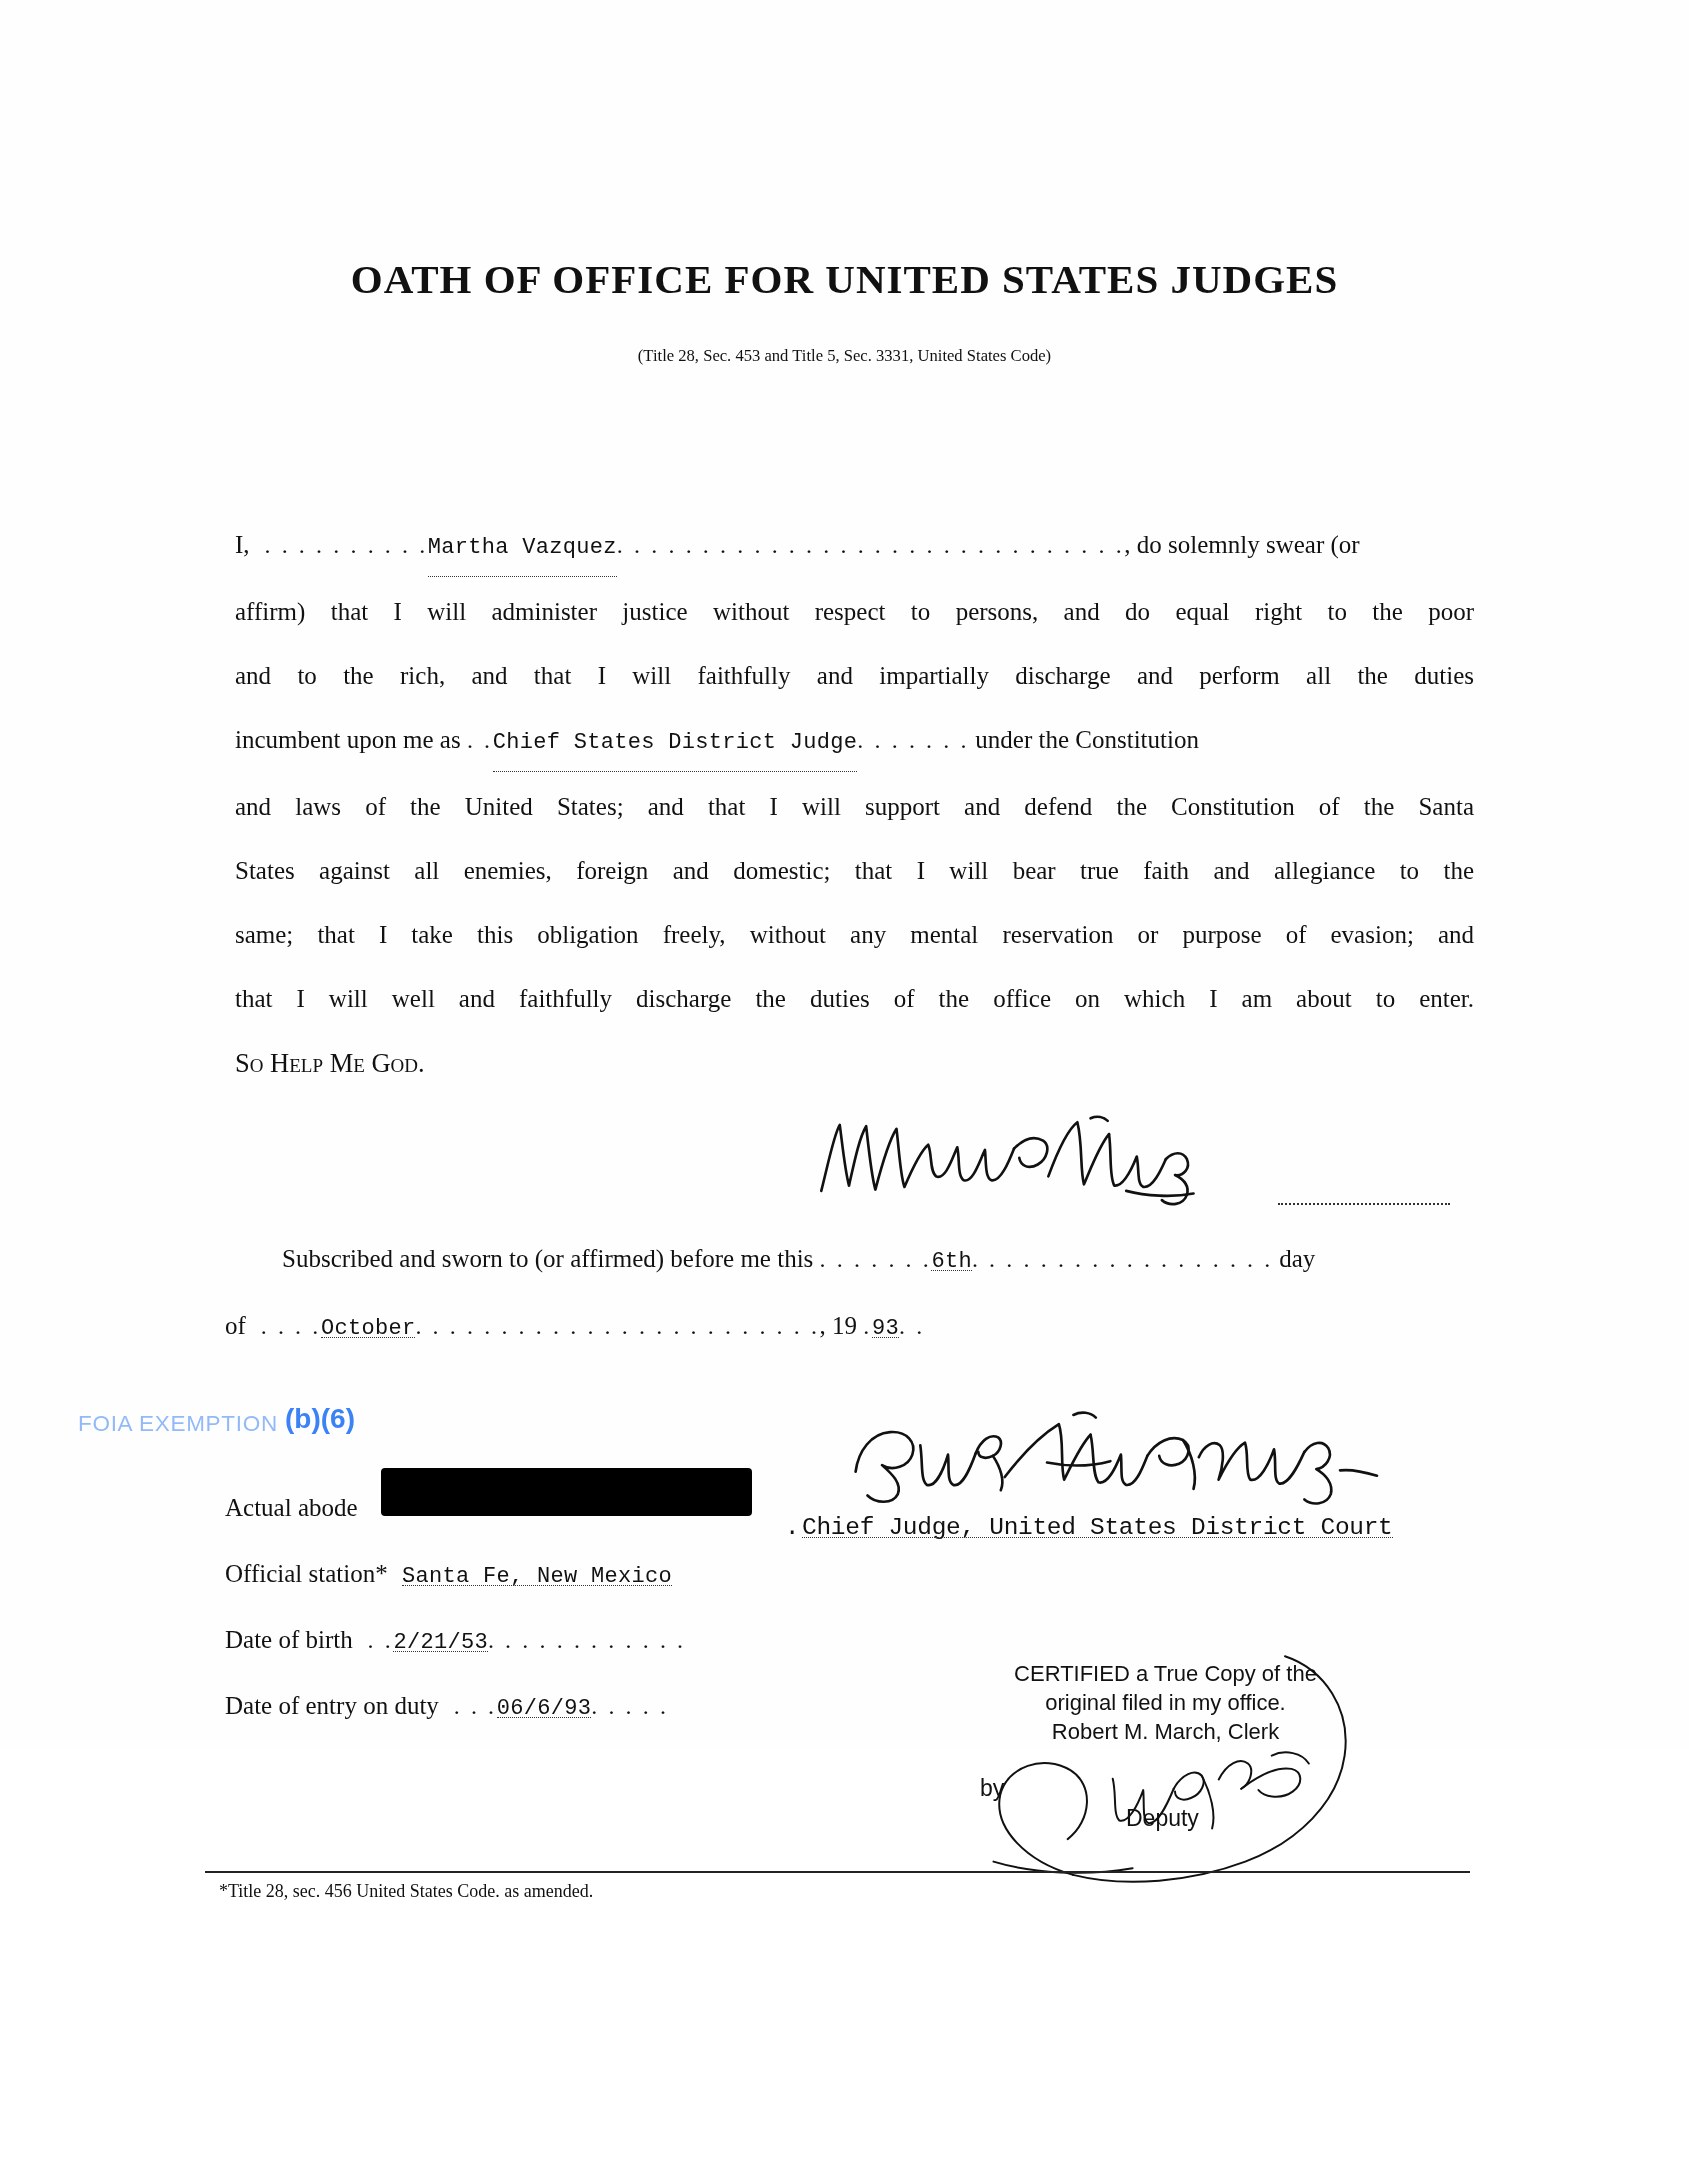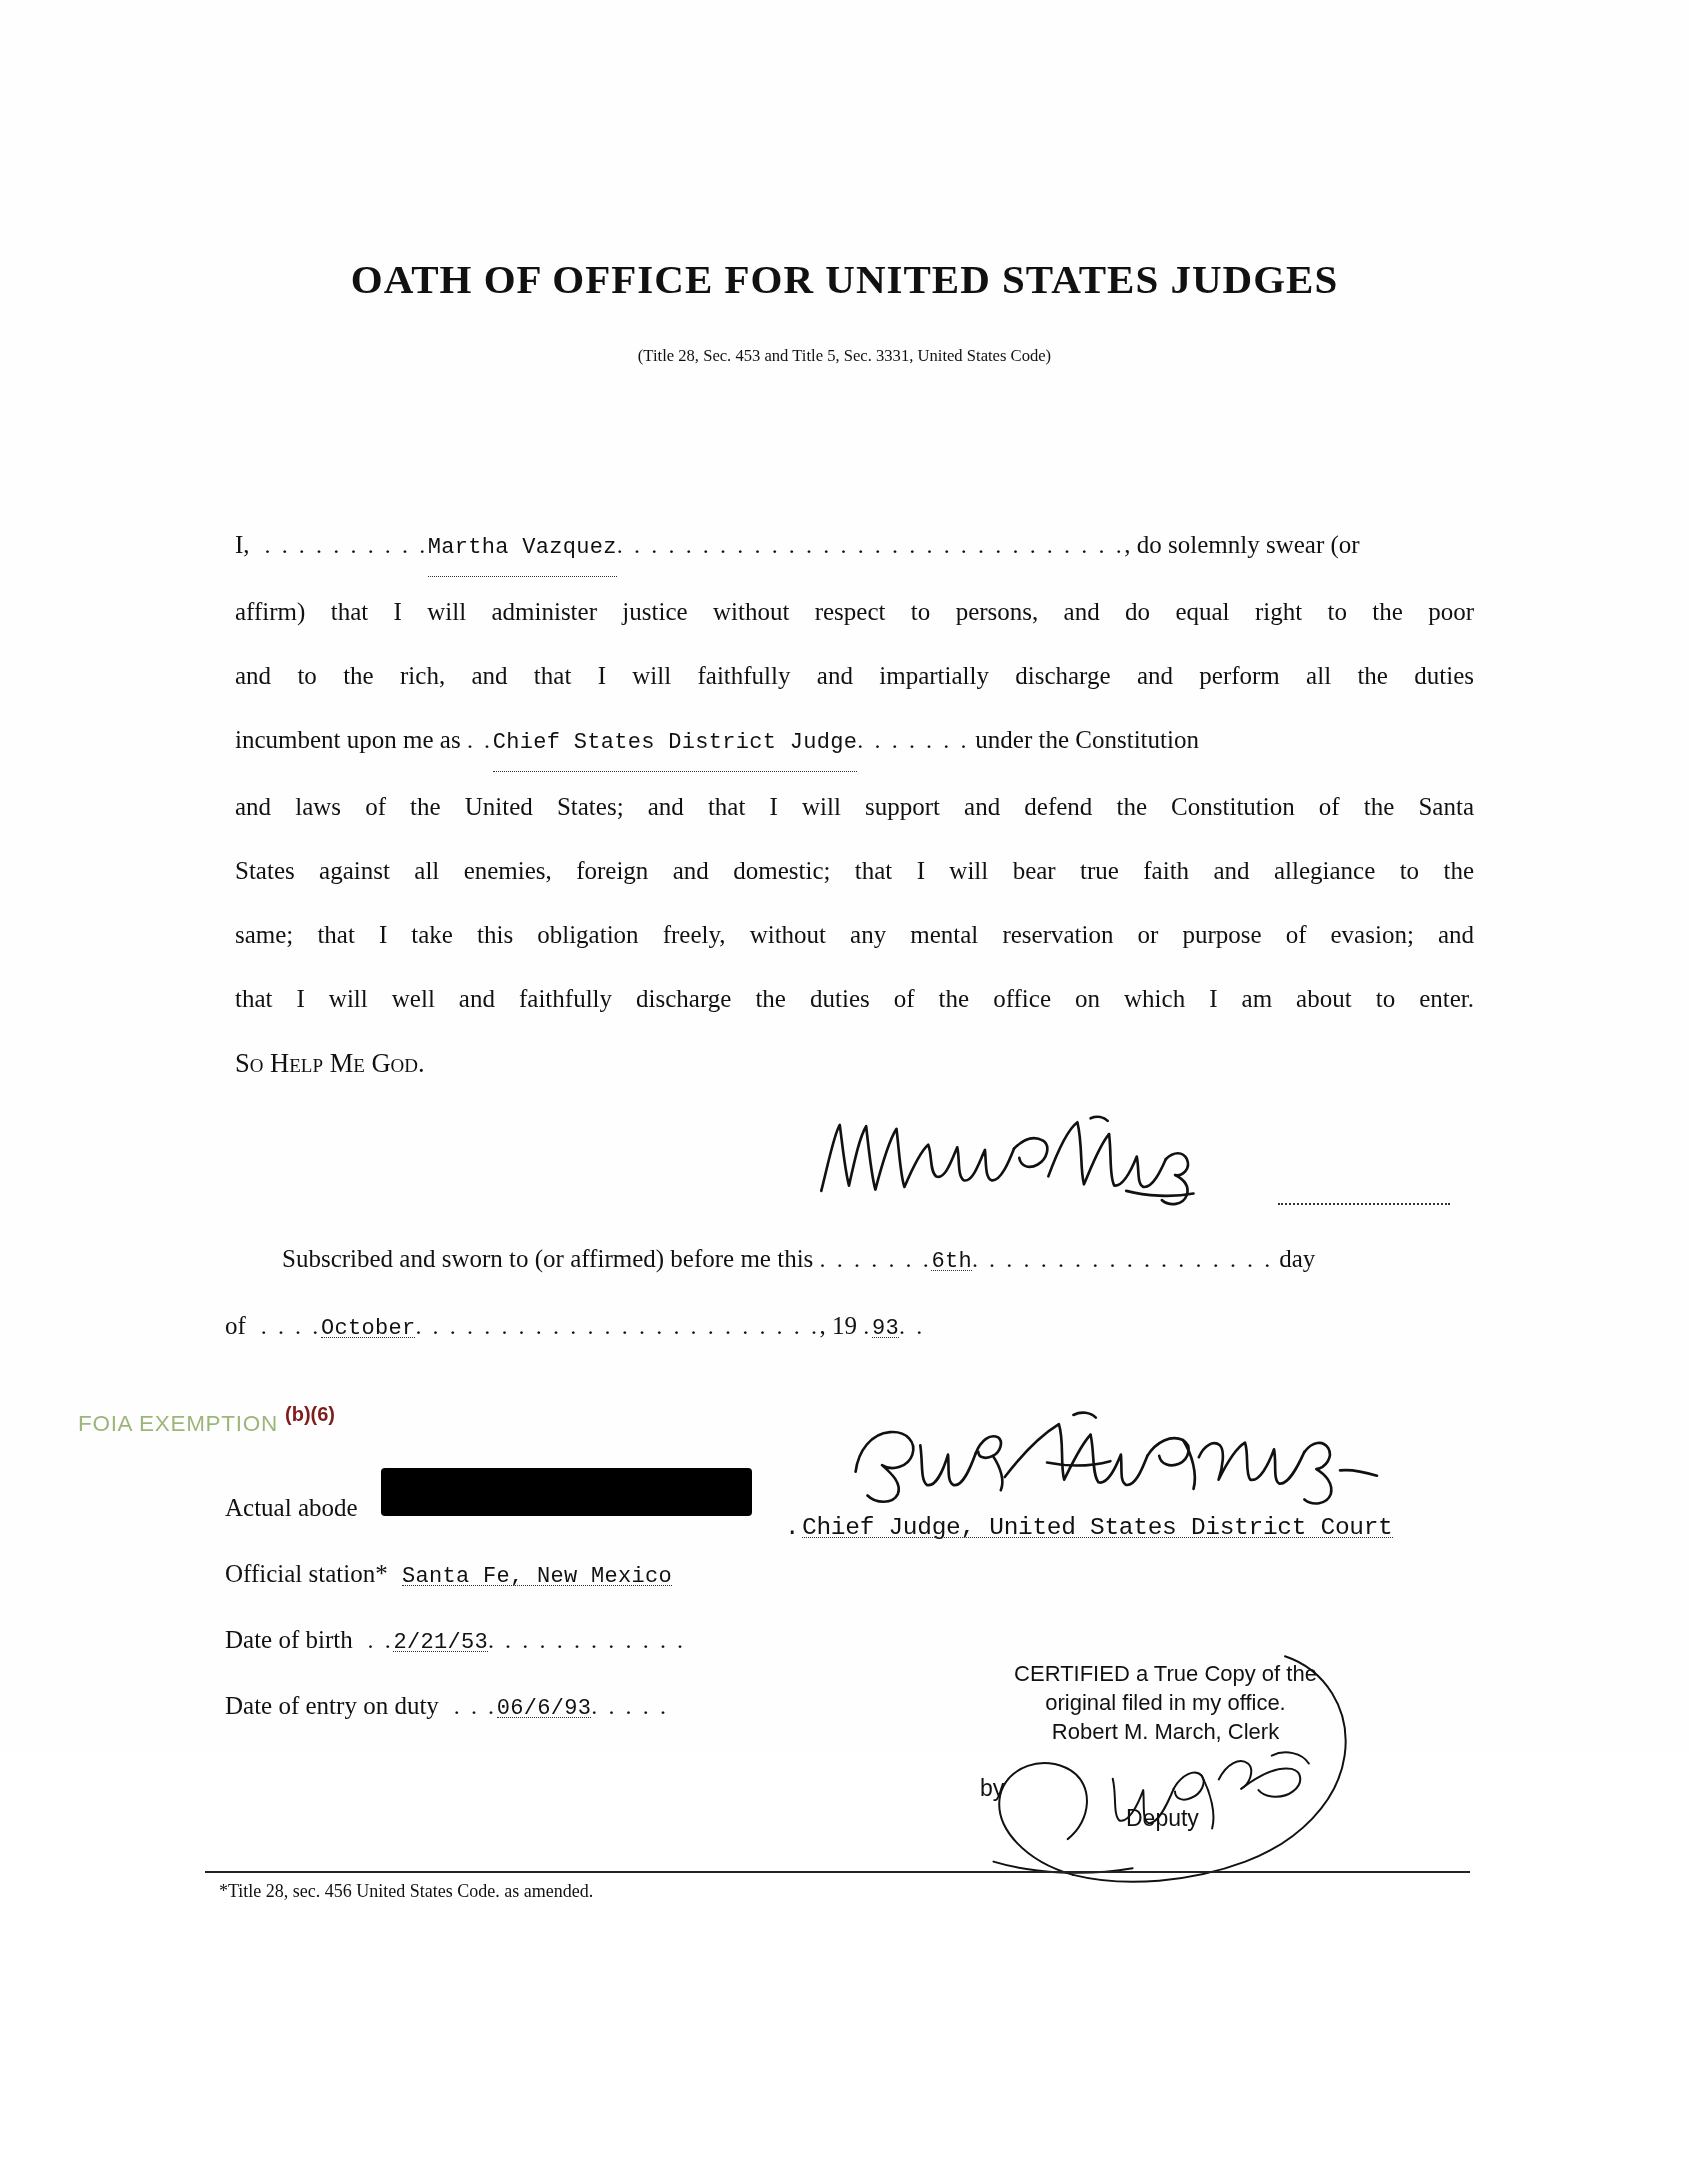--- a/index.html
+++ b/index.html
@@ -129,32 +129,32 @@
     width: 371px;
     height: 48px;
     background: #000;
     border-radius: 4px;
   }
   .foia-tag {
     position: absolute;
     left: 78px;
     top: 1411px;
     font-size: 22.5px;
-    color: #4d7c0f;
+    color: #3b82f6;
     letter-spacing: 0.7px;
     opacity: .55;
     font-family: "Liberation Sans", sans-serif;
   }
   .foia-b6 {
     position: absolute;
     left: 285px;
     top: 1403px;
-    font-size: 20px;
+    font-size: 28px;
     font-weight: bold;
-    color: #7f1d1d;
+    color: #3b82f6;
     font-family: "Liberation Sans", sans-serif;
   }
 
   
   .clerk-sig {
     position: absolute;
     left: 848px;
     top: 1411px;
     width: 543px;
     height: 86px;

